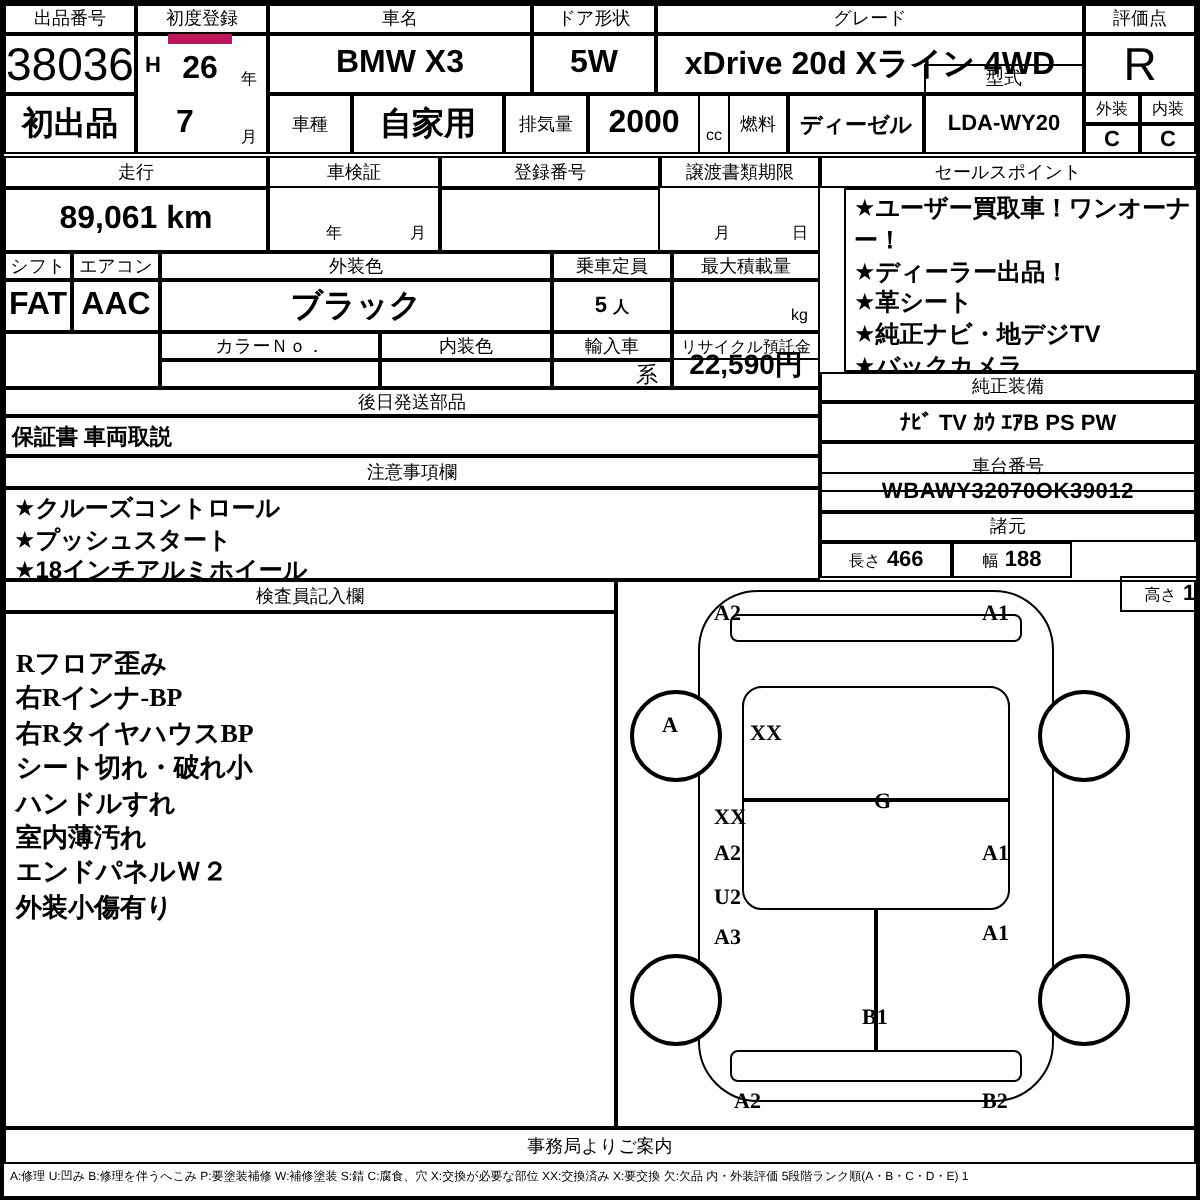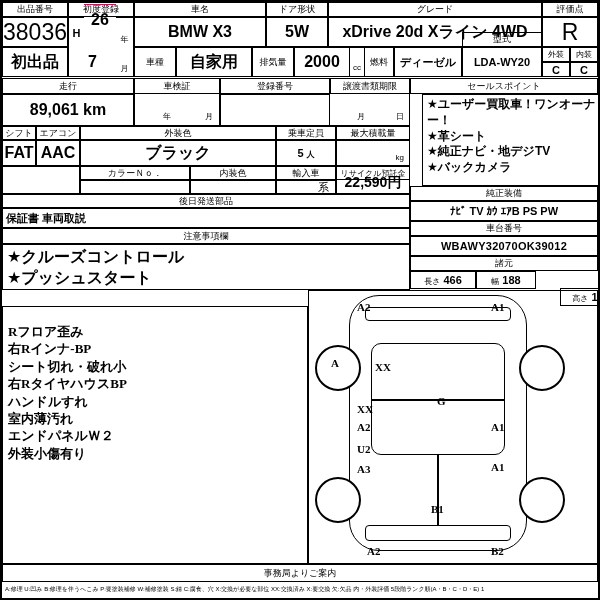--- a/index.html
+++ b/index.html
@@ -14,21 +14,21 @@
   .cell{position:absolute;box-sizing:border-box;border:1px solid #000;display:flex;align-items:center;justify-content:center;overflow:hidden;}
   .lbl{font-size:9px;letter-spacing:0px;}
   .nb{border:none;}
   .left{justify-content:flex-start;padding-left:3px;}
   .big{font-size:23px;font-weight:normal;}
   .med{font-size:16px;font-weight:bold;}
   .sm{font-size:11px;}
   .xs{font-size:8px;}
   .col{flex-direction:column;justify-content:center;align-items:flex-start;}
   .starlist{padding:2px 4px;font-size:12px;line-height:1.32;font-weight:bold;}
-  .notelist{padding:2px 4px;font-size:16px;line-height:1.30;font-weight:bold;}
+  .notelist{padding:2px 4px;font-size:12px;line-height:1.30;font-weight:bold;}
   .inspect{padding:2px 5px;font-size:13px;line-height:1.34;font-weight:bold;font-family:"Liberation Serif","DejaVu Serif",serif;}
   .footer{font-size:6px;line-height:1.25;padding:2px 3px;text-align:left;}
   .diagram{position:absolute;border:1px solid #000;box-sizing:border-box;}
   .dwrap{position:relative;width:100%;height:100%;}
   .mark{position:absolute;font-size:11px;font-weight:bold;font-family:"Liberation Serif",serif;}
   .wheel{position:absolute;border:2px solid #000;border-radius:50%;background:#fff;}
   .car-body{position:absolute;border:1.5px solid #000;box-sizing:border-box;}
   .vline{position:absolute;background:#000;}
 </style>
 </head>
@@ -55,21 +55,21 @@
       <span>評価点</span>
     </div>
 
   <div class="cell" style="left:0;top:15px;width:66px;height:30px;">
       <span class="big">38036</span>
     </div>
 
   <div class="cell nb" style="left:66px;top:15px;width:16px;height:30px;border-left:1px solid #000;border-top:1px solid #000;">
       <span class="sm" style="font-weight:bold;">H</span>
     </div>
-  <div class="cell nb" style="left:82px;top:2px;width:32px;height:30px;border-top:1px solid #be185d;">
+  <div class="cell nb" style="left:82px;top:15px;width:32px;height:30px;border-top:5px solid #be185d;">
       <span class="med">26</span>
     </div>
   <div class="cell nb" style="left:114px;top:15px;width:18px;height:30px;border-top:1px solid #000;border-right:1px solid #000;align-items:flex-end;padding-bottom:2px;">
       <span class="xs">年</span>
     </div>
 
   <div class="cell" style="left:132px;top:15px;width:132px;height:30px;">
       <span class="med">BMW  X3</span>
     </div>
   <div class="cell" style="left:264px;top:15px;width:62px;height:30px;">
@@ -173,20 +173,21 @@
 
   <div class="cell nb" style="left:328px;top:92px;width:40px;height:32px;border-bottom:1px solid #000;align-items:flex-end;justify-content:flex-end;padding-bottom:3px;padding-right:5px;">
       <span class="xs">月</span>
     </div>
   <div class="cell nb" style="left:368px;top:92px;width:40px;height:32px;border-bottom:1px solid #000;border-right:1px solid #000;align-items:flex-end;justify-content:flex-end;padding-bottom:3px;padding-right:5px;">
       <span class="xs">日</span>
     </div>
 
   <div class="cell col starlist" style="left:408px;top:92px;width:188px;height:92px;justify-content:flex-start;margin-left:12px;">
     <div>★ユーザー買取車！ワンオーナー！</div>
+    <div>★ディーラー出品！</div>
     <div>★革シート</div>
     <div>★純正ナビ・地デジTV</div>
     <div>★バックカメラ</div>
   </div>
 
   <div class="cell lbl" style="left:0;top:124px;width:34px;height:14px;">
       <span>シフト</span>
     </div>
   <div class="cell lbl" style="left:34px;top:124px;width:44px;height:14px;">
       <span>エアコン</span>
@@ -253,21 +254,21 @@
       <span>純正装備</span>
     </div>
   <div class="cell" style="left:408px;top:199px;width:188px;height:20px;">
       <span class="sm" style="font-weight:bold;">ﾅﾋﾞ TV ｶｳ ｴｱB PS PW</span>
     </div>
 
   <div class="cell left" style="left:0;top:206px;width:408px;height:20px;">
       <span class="sm" style="font-weight:bold;">保証書  車両取説</span>
     </div>
 
-  <div class="cell lbl" style="left:408px;top:219px;width:188px;height:15px;">
+  <div class="cell lbl" style="left:408px;top:219px;width:188px;height:25px;">
       <span>車台番号</span>
     </div>
   <div class="cell" style="left:408px;top:234px;width:188px;height:20px;">
       <span class="sm" style="font-weight:bold;letter-spacing:0.3px;">WBAWY32070OK39012</span>
     </div>
   <div class="cell lbl" style="left:408px;top:254px;width:188px;height:15px;">
       <span>諸元</span>
     </div>
 
   <div class="cell" style="left:408px;top:269px;width:66px;height:18px;">
@@ -282,25 +283,28 @@
 
   <div class="cell lbl" style="left:0;top:226px;width:408px;height:16px;">
       <span>注意事項欄</span>
     </div>
   <div class="cell col notelist" style="left:0;top:242px;width:408px;height:46px;justify-content:flex-start;">
     <div>★クルーズコントロール</div>
     <div>★プッシュスタート</div>
     <div>★18インチアルミホイール</div>
   </div>
 
+  <div class="cell lbl" style="left:0;top:288px;width:306px;height:16px;">
+      <span>検査員記入欄</span>
+    </div>
   <div class="cell col inspect" style="left:0;top:304px;width:306px;height:258px;justify-content:flex-start;padding-top:16px;">
     <div>Rフロア歪み</div>
     <div>右Rインナ-BP</div>
+    <div>右RタイヤハウスBP</div>
     <div>シート切れ・破れ小</div>
-    <div>右RタイヤハウスBP</div>
     <div>ハンドルすれ</div>
     <div>室内薄汚れ</div>
     <div>エンドパネルＷ２</div>
     <div>外装小傷有り</div>
   </div>
 
   <div class="diagram" style="left:306px;top:288px;width:290px;height:274px;">
     <div class="dwrap">
 
       <div class="car-body" style="left:40px;top:4px;width:178px;height:256px;border-radius:30px 30px 30px 30px;"></div>

